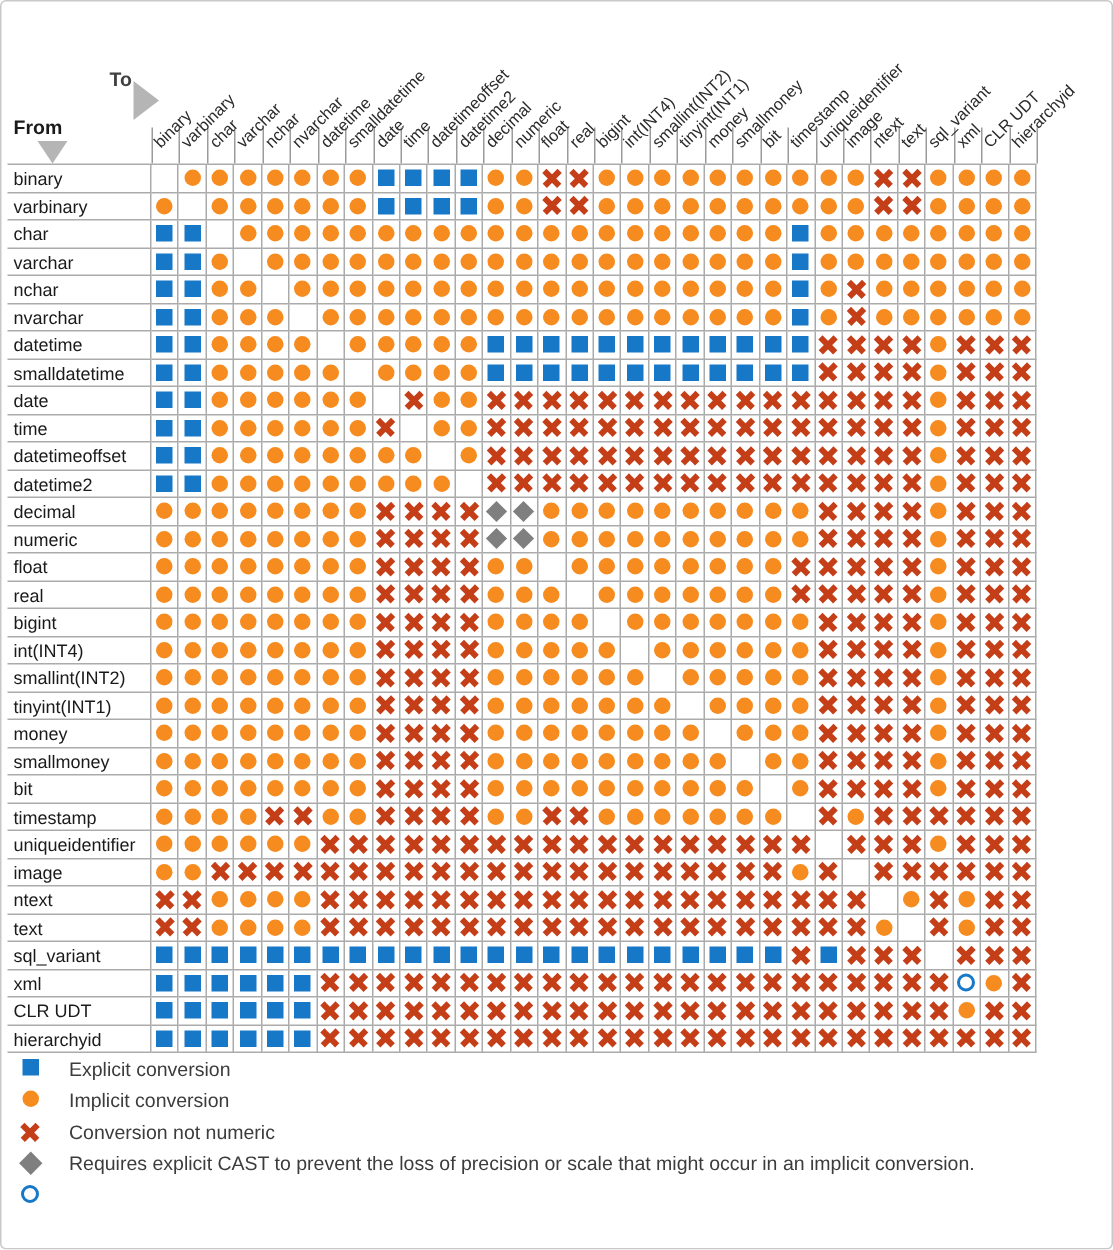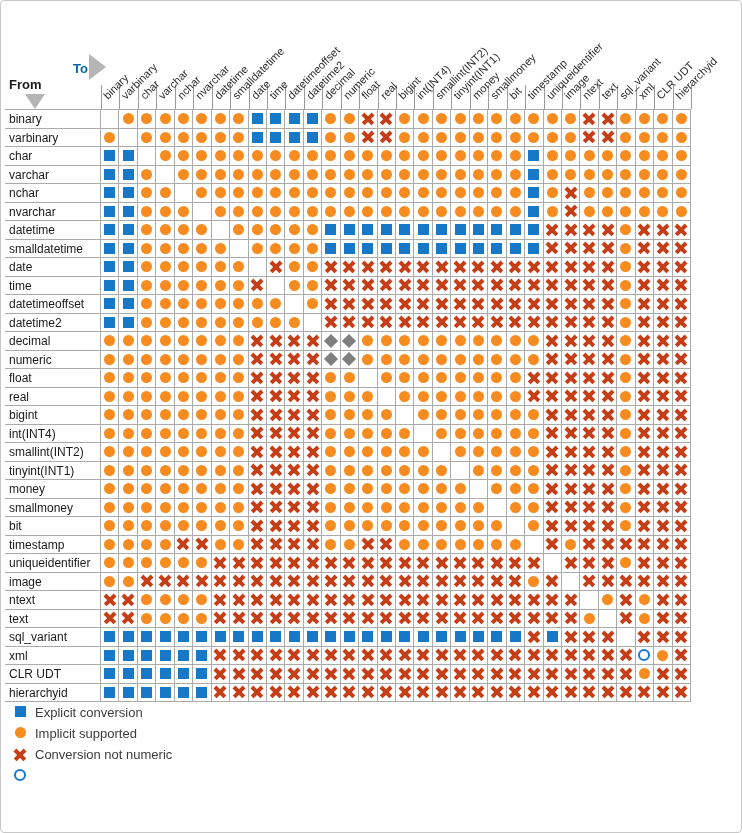--- a/index.html
+++ b/index.html
@@ -3,21 +3,21 @@
 <meta charset="utf-8">
 <style>
   html,body{margin:0;padding:0;background:#fff;}
   #app{
     position:relative; width:740px; height:831px; background:#fff;
     border:1px solid #c8c8c8; border-radius:4px; overflow:hidden;
     font-family:"Liberation Sans", sans-serif;
   }
   
   .from{position:absolute;left:8px;top:76px;font-size:13px;font-weight:bold;color:#1a1a1a;}
-  .to{position:absolute;left:72px;top:60px;font-size:13px;font-weight:bold;color:#0369a1;}
+  .to{position:absolute;left:72px;top:44px;font-size:13px;font-weight:bold;color:#404040;}
   .tri-down{position:absolute;left:24px;top:93px;width:0;height:0;
     border-left:10px solid transparent;border-right:10px solid transparent;border-top:15px solid #b5b5b5;}
   .tri-right{position:absolute;left:88px;top:53px;width:0;height:0;
     border-top:13px solid transparent;border-bottom:13px solid transparent;border-left:17px solid #b5b5b5;}
   #colheads,#ticks{position:absolute;left:0;top:0;width:100%;height:108px;}
   .col-header{
     position:absolute;top:88px;height:13px;line-height:13px;font-size:11px;color:#2b2b2b;
     white-space:nowrap;transform-origin:0 100%;transform:rotate(-45deg);
   }
   .tick{position:absolute;top:84px;height:24px;width:1px;background:#9b9b9b;}
@@ -40,21 +40,21 @@
   .sE{width:11px;height:11px;background:var(--c-explicit);}
   .sI{width:11px;height:11px;border-radius:50%;background:var(--c-implicit);}
   .sX{position:relative;width:14px;height:14px;flex:0 0 auto;}
   .sX::before,.sX::after{content:"";position:absolute;left:0;top:5.2px;width:14px;height:3.6px;background:var(--c-notallowed);}
   .sX::before{transform:rotate(45deg);}
   .sX::after{transform:rotate(-45deg);}
   .sD{width:10px;height:10px;background:var(--c-diamond);transform:rotate(45deg);}
   .sU{width:8px;height:8px;border:2px solid var(--c-untyped);border-radius:50%;background:#fff;}
   
   #legend{position:absolute;left:10px;top:704px;width:700px;}
-  .legend-row{display:flex;gap:6px;margin-bottom:6px;align-items:flex-start;}
+  .legend-row{display:flex;gap:17px;margin-bottom:6px;align-items:flex-start;}
   .legend-ic{width:18px;min-width:18px;display:flex;justify-content:center;margin-top:1px;}
   .legend-ic .sD{width:11px;height:11px;margin-top:1px;}
   .legend-text{font-size:13px;color:#3c3c3c;line-height:15px;white-space:pre-line;}
 </style>
 </head>
 <body>
 
 <div id="app">
   <div>
     <span class="from">From</span>
@@ -3187,27 +3187,33 @@
       <div class="legend-row">
         <span class="legend-ic">
           <span class="sE"></span>
         </span>
         <div class="legend-text">Explicit conversion</div>
       </div>
       <div class="legend-row">
         <span class="legend-ic">
           <span class="sI"></span>
         </span>
-        <div class="legend-text">Implicit supported</div>
+        <div class="legend-text">Implicit conversion</div>
       </div>
       <div class="legend-row">
         <span class="legend-ic">
           <span class="sX"></span>
         </span>
         <div class="legend-text">Conversion not numeric</div>
       </div>
       <div class="legend-row">
         <span class="legend-ic">
+          <span class="sD"></span>
+        </span>
+        <div class="legend-text">Requires explicit CAST to prevent the loss of precision or scale that might occur in an implicit conversion.</div>
+      </div>
+      <div class="legend-row">
+        <span class="legend-ic">
           <span class="sU"></span>
         </span>
       </div>
     </div>
 </div>
 
 </body></html>

